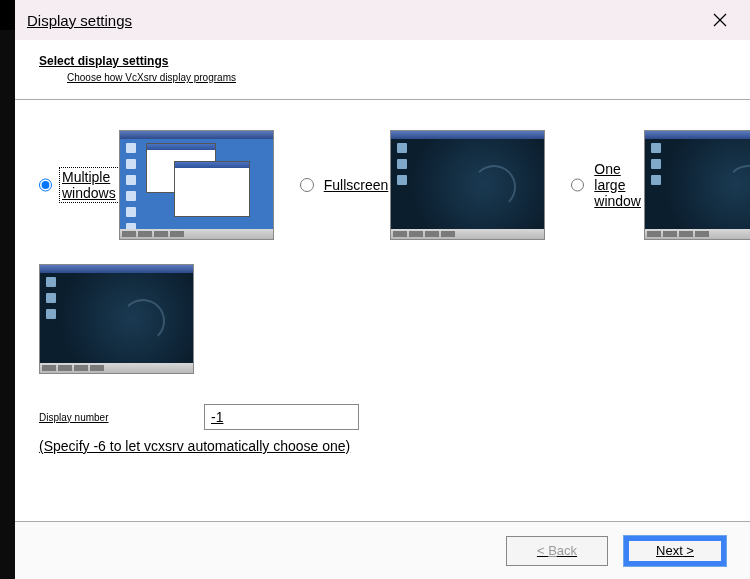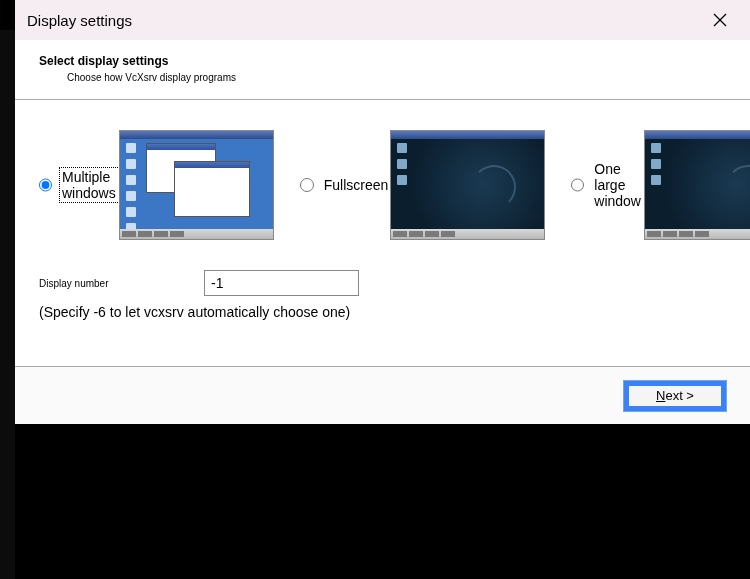--- a/index.html
+++ b/index.html
@@ -16,24 +16,25 @@
   .sideband {
     position: absolute;
     left: 0; top: 30px; bottom: 0;
     width: 15px;
     background: #0c0c0c;
   }
   .window {
     position: absolute;
     left: 15px; top: 0;
     width: 735px;
-    height: 424px;
+    height: 579px;
     background: #fff;
     display: flex;
     flex-direction: column;
+    text-decoration: underline;
   }
   .titlebar {
     height: 40px;
     background: #f6edf3;
     display: flex;
     align-items: center;
     padding: 0 10px 0 12px;
     font-size: 15px;
   }
   .titlebar .spacer { flex: 1; }
@@ -55,21 +56,21 @@
     margin: 0 0 0 28px;
     font-size: 10px;
   }
   .content {
     flex: 1;
     padding: 30px 24px 10px 24px;
     position: relative;
   }
   .options-grid {
     display: grid;
-    grid-template-columns: 1fr 1fr 1fr 1fr;
+    grid-template-columns: 1fr 1fr 1fr;
     gap: 24px 26px;
     margin-bottom: 30px;
   }
   .option {
     display: flex;
     align-items: center;
   }
   .radio-wrap {
     display: flex;
     align-items: center;
@@ -296,18 +297,21 @@
 
     <div class="display-num">
       <label>Display number</label>
       <input type="text" value="-1" style="">
     </div>
     <div class="hint">(Specify -6 to let vcxsrv automatically choose one)</div>
 
   </div>
 
   <div class="button-bar">
+    <button class="btn" disabled="">
+      <span>&lt; </span><span class="ul">B</span><span>ack</span>
+    </button>
     <button class="btn default">
       <span class="ul">N</span><span>ext</span><span> &gt;</span>
     </button>
   </div>
 
 </div>
 
 </body></html>

